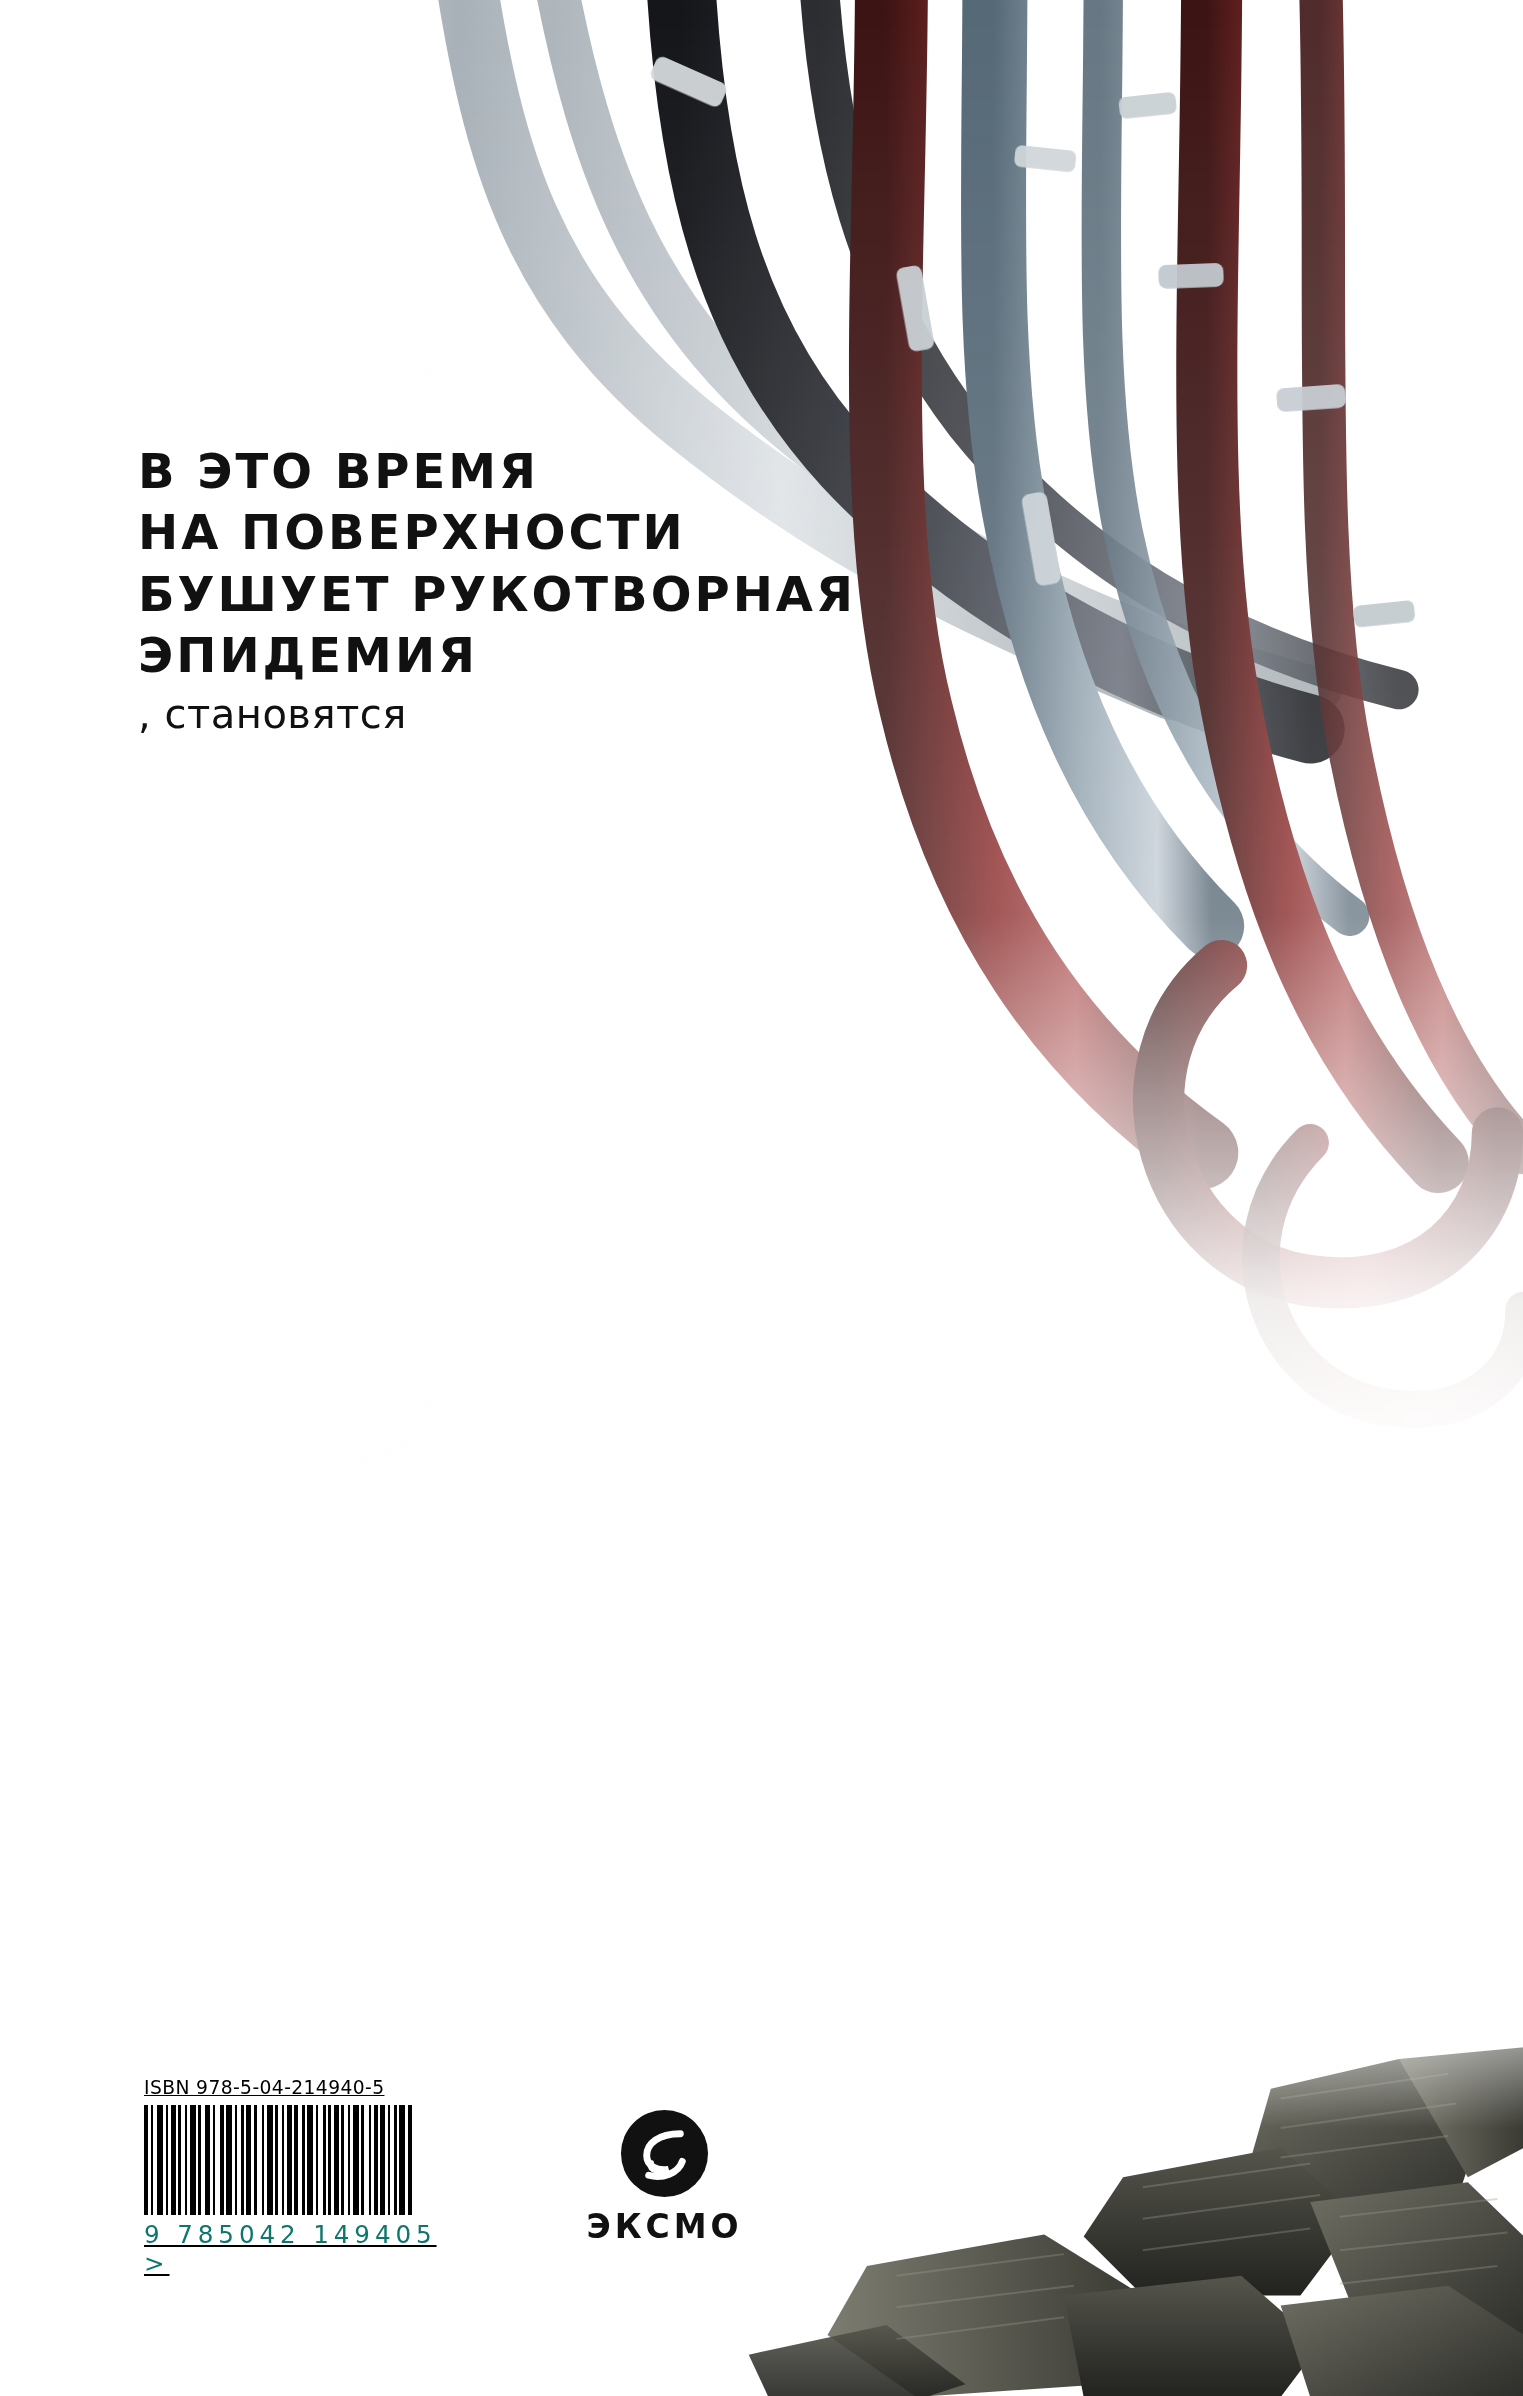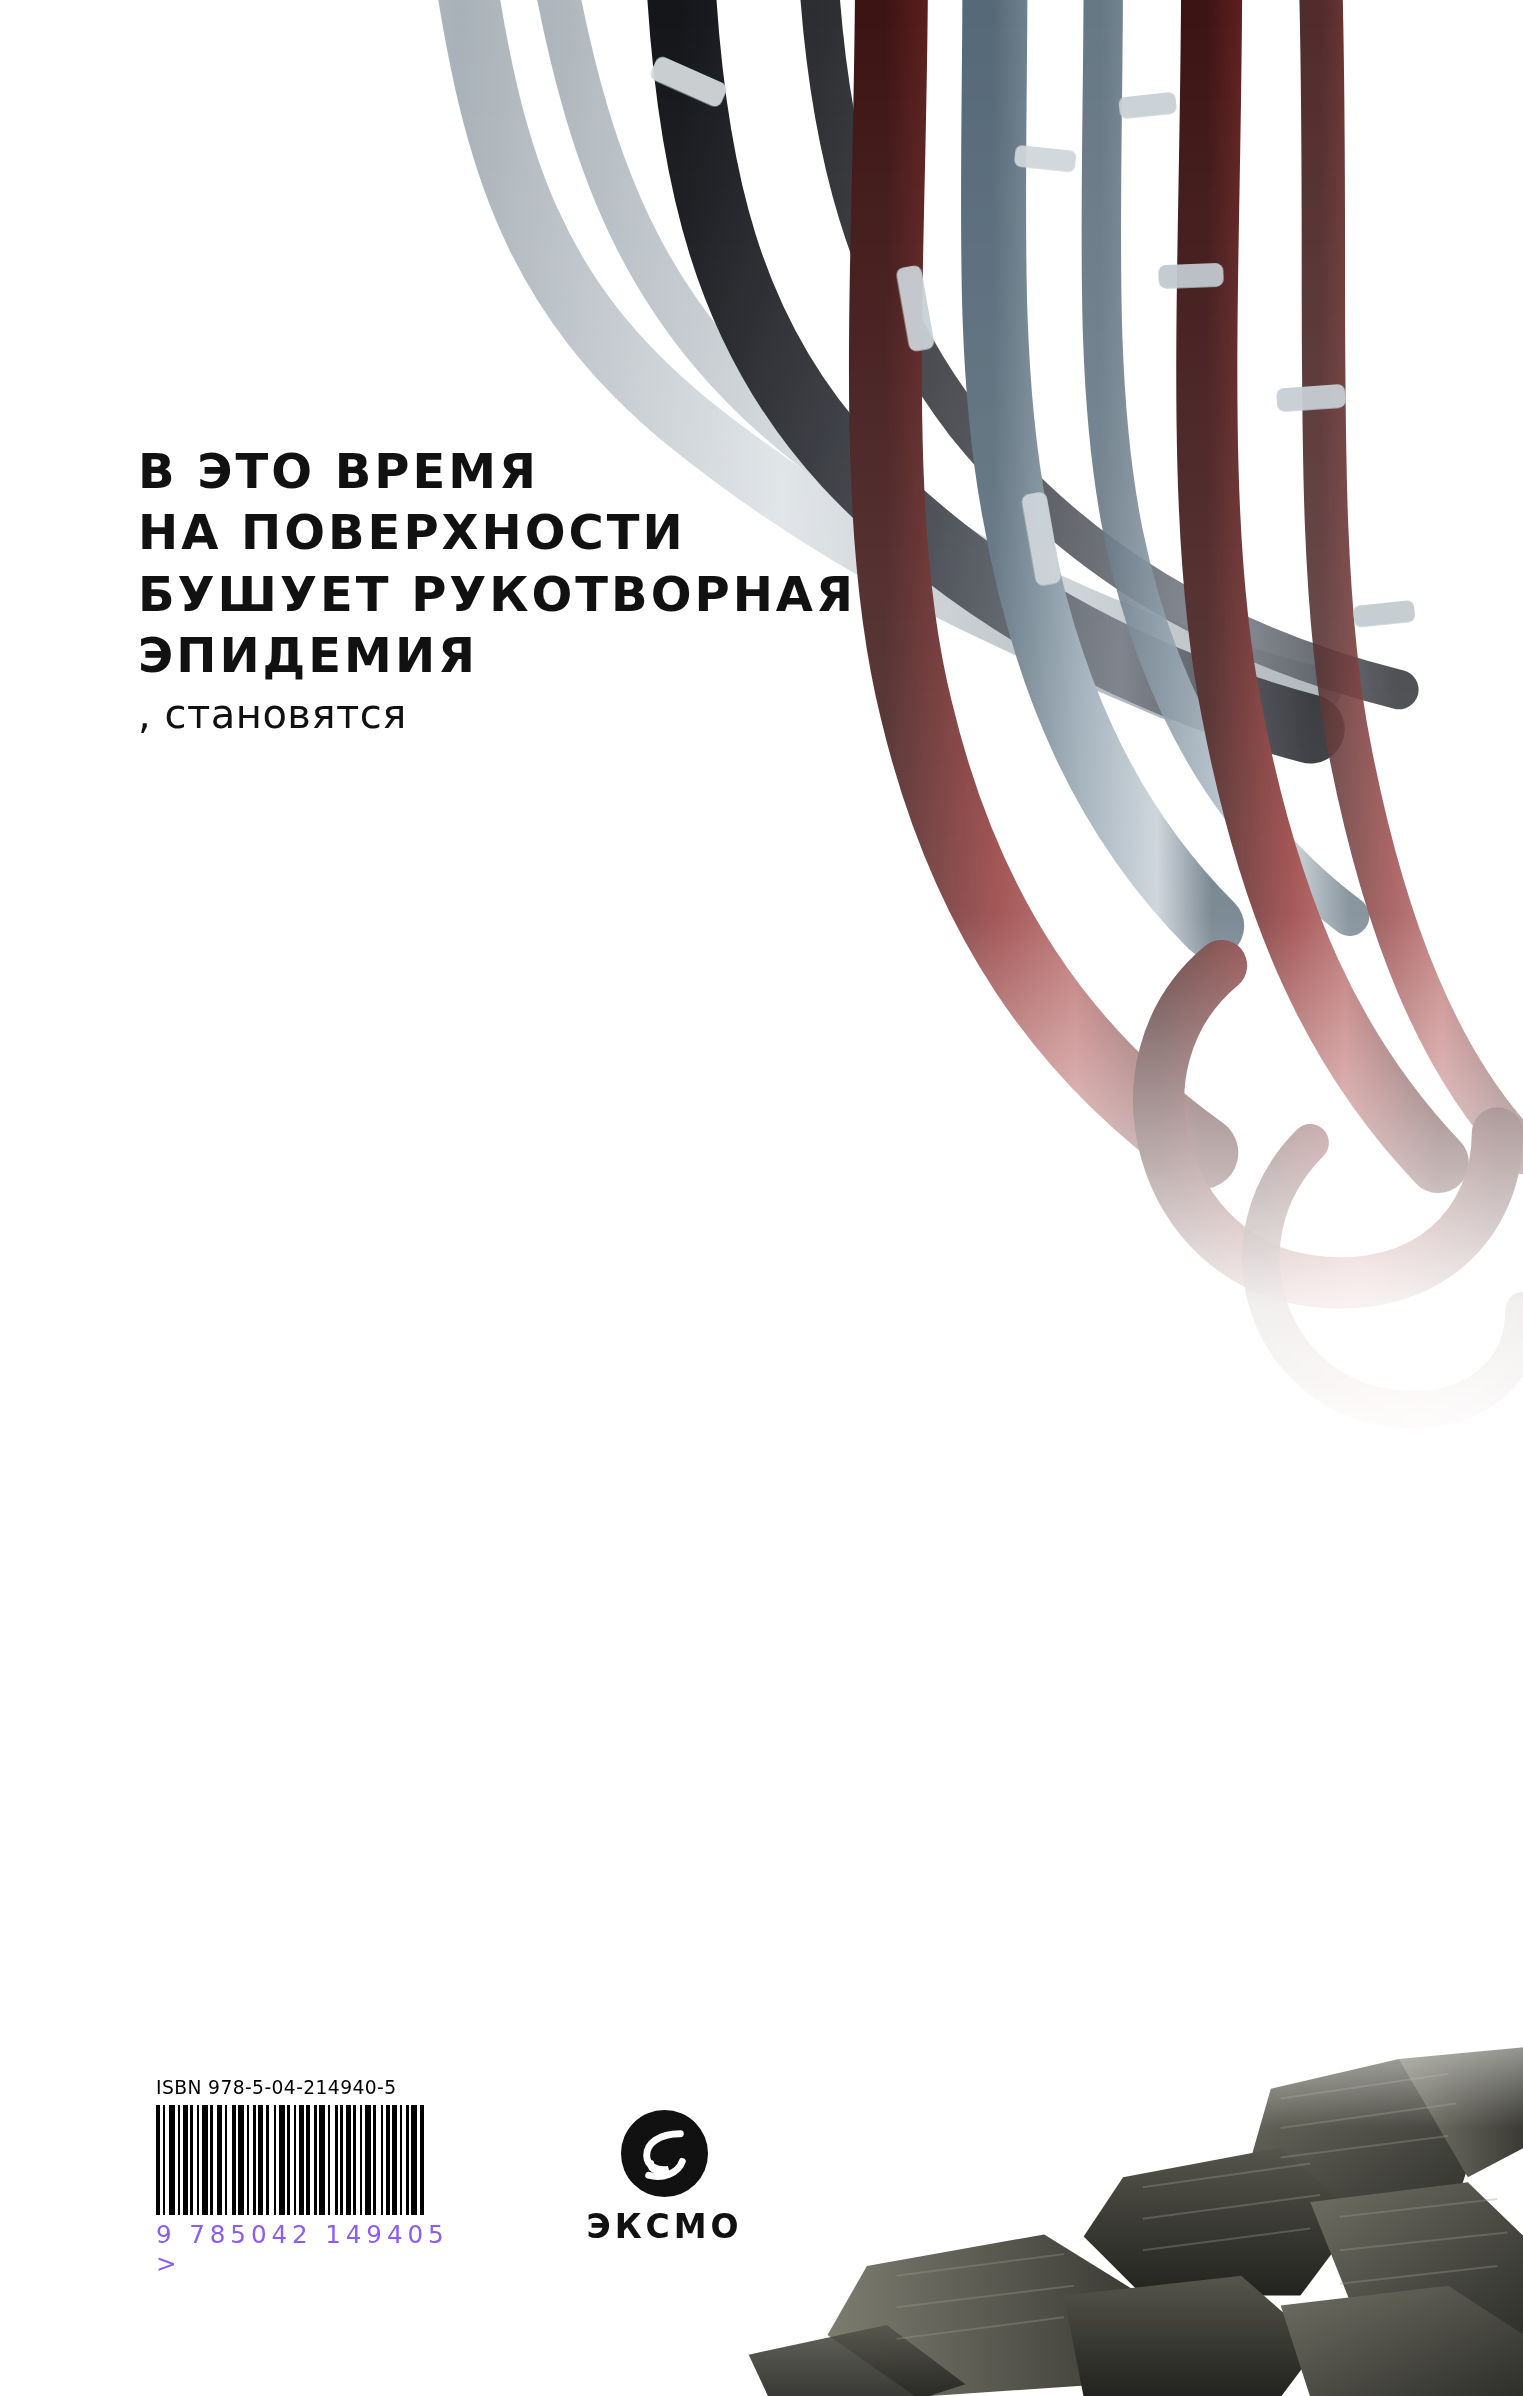--- a/index.html
+++ b/index.html
@@ -66,24 +66,25 @@
   }
   .headline-rest {
     display: block;
     white-space: pre-line;
     margin-top: 2px;
   }
 
   
   .barcode-area {
     position: absolute;
-    left: 156px;
+    left: 144px;
     top: 2077px;
     width: 325px;
     z-index: 6;
+    text-decoration: underline;
   }
   .isbn-text {
     font-family: "DejaVu Sans", sans-serif;
     font-size: 18.7px;
     color: #000;
     letter-spacing: 0.4px;
     margin-bottom: 6.9px;
   }
   .barcode-bars {
     height: 110px;
@@ -95,21 +96,21 @@
   .barcode-bars i {
     display: block;
     background: #000;
     height: 100%;
   }
   .barcode-digits {
     margin-top: 4.9px;
     font-family: "DejaVu Sans", sans-serif;
     font-size: 24.6px;
     letter-spacing: 4.9px;
-    color: #8b5cf6;
+    color: #0f766e;
   }
 
   
   .publisher {
     position: absolute;
     left: 581px;
     top: 2108px;
     width: 167px;
     text-align: center;
     z-index: 6;

